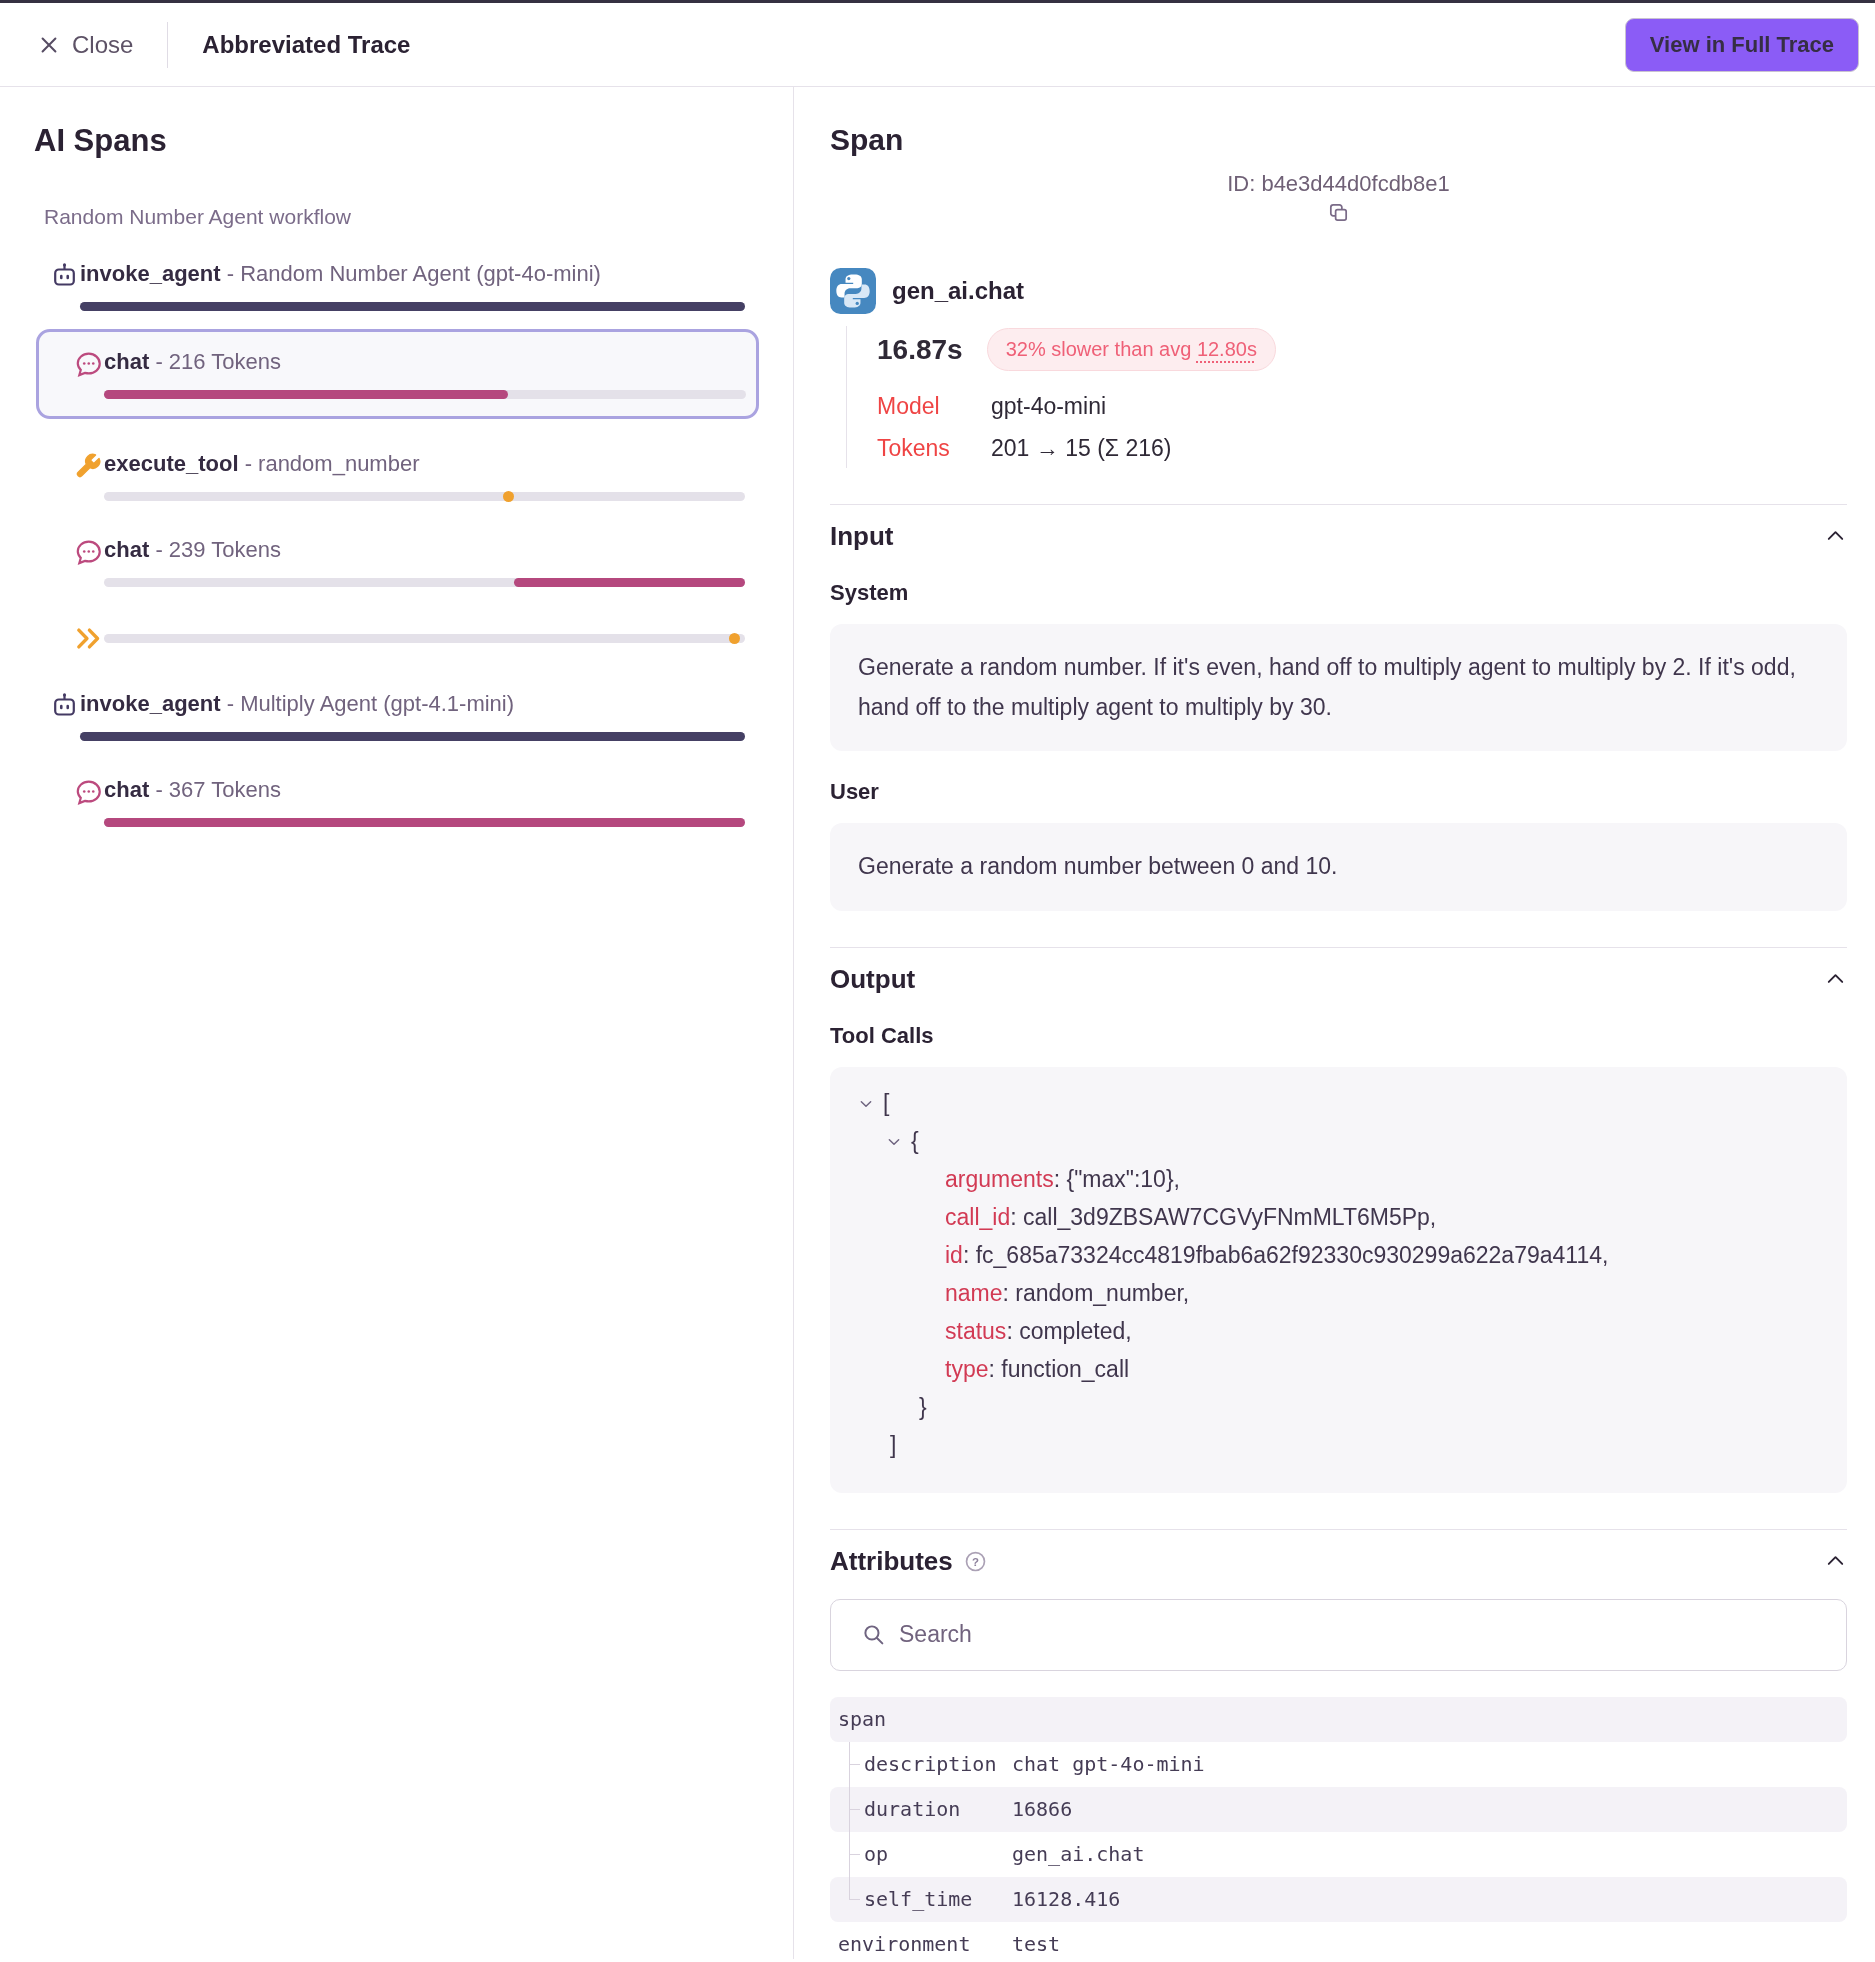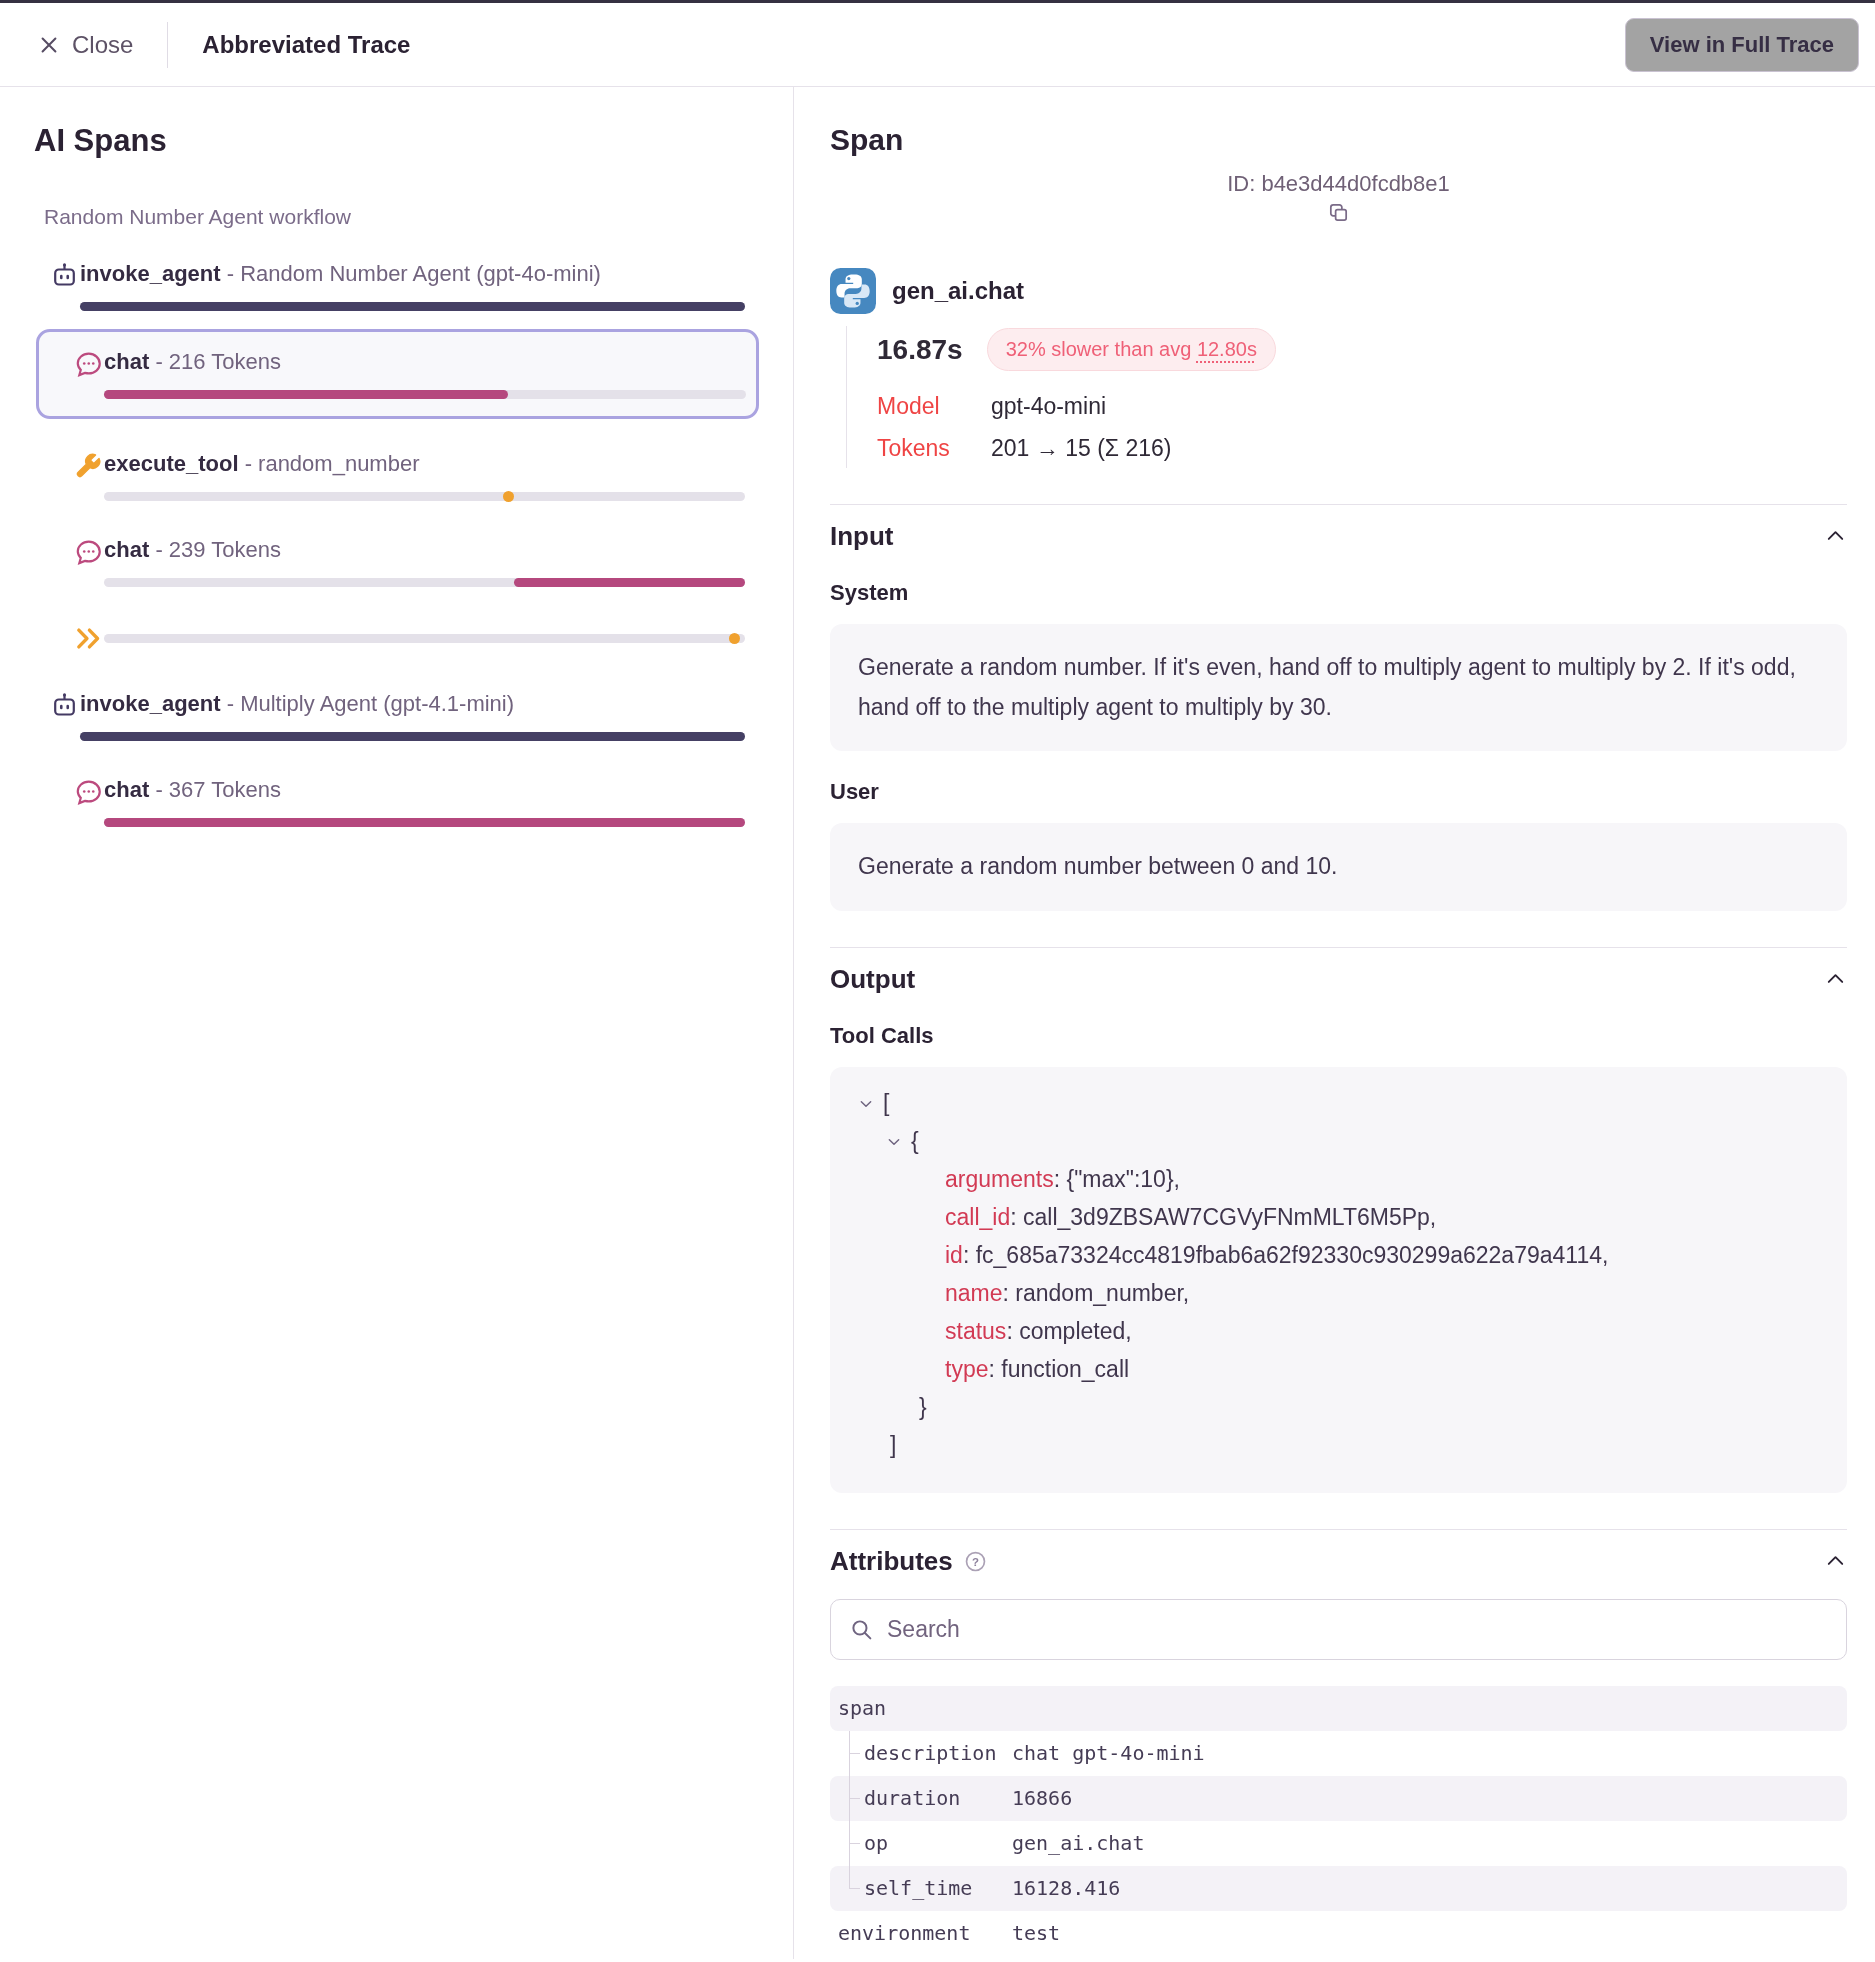--- a/index.html
+++ b/index.html
@@ -7,21 +7,21 @@
     font-family:"Liberation Sans", sans-serif; color:#2b2233; }
 
   
   .topbar { height:87px; border-top:3px solid #353141; border-bottom:1px solid #e6e2ea;
     display:flex; align-items:center; padding:0 16px 0 38px; background:#fff; }
   .close-btn { display:flex; align-items:center; gap:12px; cursor:pointer; }
   .close-btn .lbl { font-size:24px; color:#5d5266; }
   .tb-sep { width:1px; height:46px; background:#e0dce5; margin:0 34px; }
   .tb-title { font-size:24px; font-weight:600; color:#2b2233; }
   .tb-spacer { flex:1; }
-  .vft-btn { border:1px solid #c9c2d1; border-radius:9px; background:#a3a3a3;
+  .vft-btn { border:1px solid #c9c2d1; border-radius:9px; background:#8b5cf6;
     padding:13px 24px; font-size:22px; font-weight:600; color:#362e44; cursor:pointer; }
 
   
   .main { display:flex; height:1872px; }
   .left { width:794px; flex:none; border-right:1px solid #e6e2ea; padding:30px 48px 0 26px; }
   .right { flex:1; padding:24px 28px 0 36px; overflow:hidden; }
 
   
   .ai-spans-h { font-size:31px; font-weight:700; margin:6px 0 0 8px; color:#2b2233; }
   .workflow { margin:46px 0 0 18px; font-size:21px; color:#7b6c8a; }
@@ -64,22 +64,22 @@
     font-size:23px; color:#40364d; line-height:1.72; }
   .json-box { padding:18px 28px 28px; line-height:1.0; }
   .json-line { display:flex; align-items:center; font-size:23px; height:38px; color:#40364d; }
   .json-line .chev { margin-right:9px; display:flex; }
   .jind1 { margin-left:28px; }
   .jind2 { margin-left:87px; }
   .jclose2 { margin-left:61px; }
   .jclose1 { margin-left:32px; }
   .json-key { color:#d23a54; }
 
-  .search { margin-top:22px; height:61px; border:1.5px solid #d9d4de; border-radius:10px;
-    display:flex; align-items:center; padding:0 18px; gap:13px; background:#fff; }
+  .search { margin-top:22px; height:72px; border:1.5px solid #d9d4de; border-radius:10px;
+    display:flex; align-items:center; padding:0 30px; gap:13px; background:#fff; }
   .search input { border:none; outline:none; font-size:23px; color:#2b2233; flex:1; background:transparent;
     font-family:"Liberation Sans", sans-serif; }
   .search input::placeholder { color:#71637e; opacity:1; }
 
   .attr-table { margin-top:26px; font-family:"DejaVu Sans Mono", monospace; font-size:20px; color:#453c55; }
   .attr-row { display:flex; align-items:center; height:45px; padding:0 8px; border-radius:8px; }
   .attr-row.striped { background:#f4f2f7; }
   .key-cell { width:174px; flex:none; display:flex; align-items:center; align-self:stretch; }
   .tree { position:relative; width:26px; align-self:stretch; flex:none; }
   .tree::before { content:''; position:absolute; left:11px; top:0; bottom:0; width:1px; background:#d9d3de; }

